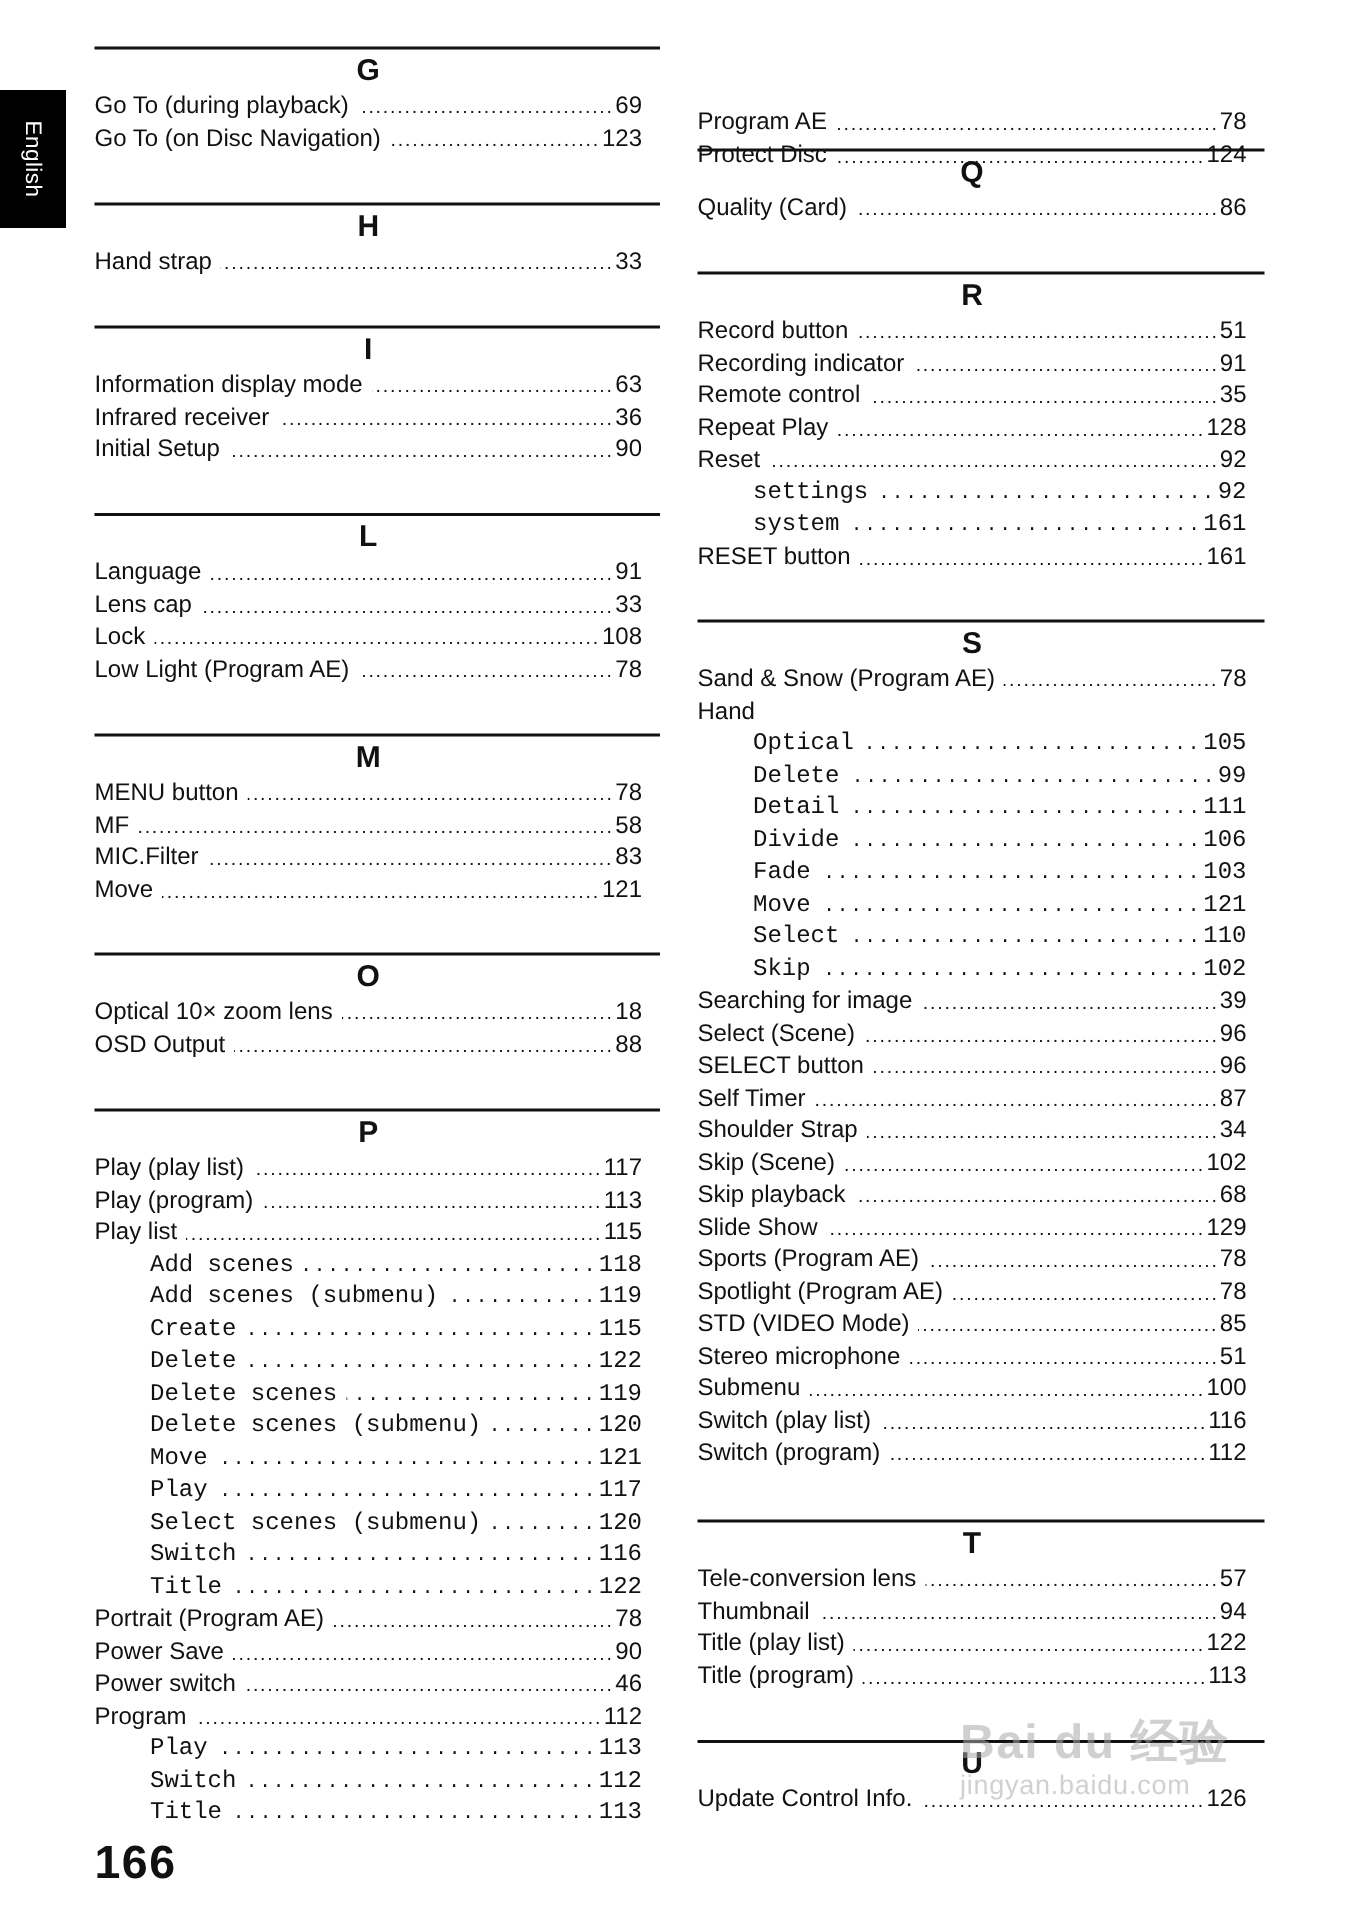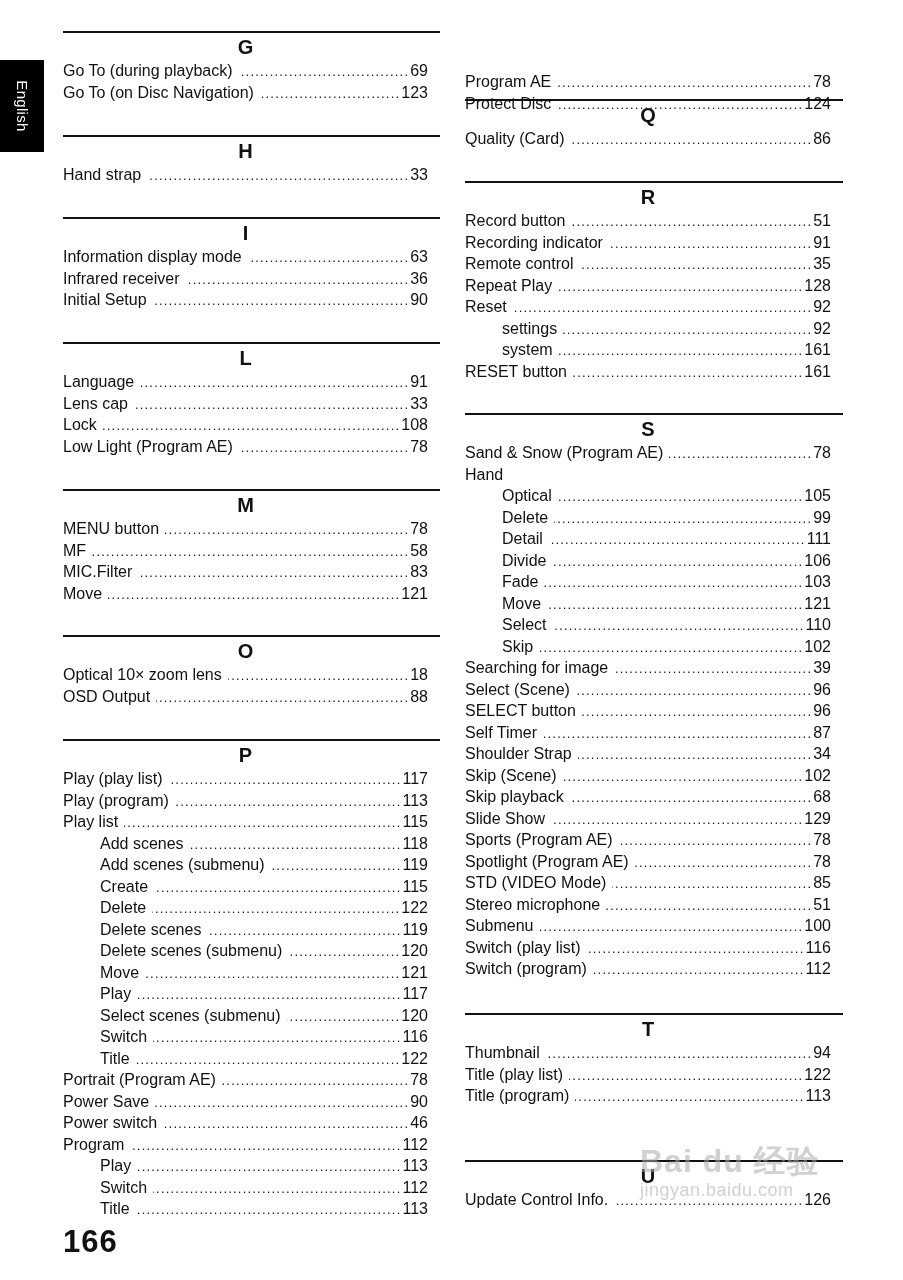--- a/index.html
+++ b/index.html
@@ -22,21 +22,21 @@
   .section { position: absolute; left: 0; width: 100%; }
   .rule { height: 2px; background: #111111; width: 100%; }
   .letter {
     text-align: center; font-weight: bold; font-size: 20px;
     height: 26px; line-height: 26px; margin-top: 1px; padding-right: 12px;
   }
   .entry {
     position: relative; height: 21.5px; line-height: 21.5px; font-size: 16px;
     display: flex; align-items: baseline; white-space: nowrap; padding-right: 12px;
   }
-  .entry.sub { padding-left: 37px; }
+  .entry.sub { padding-left: 37px; font-family: Liberation Mono, monospace; }
   .entry .term { flex: 0 0 auto; padding-right: 6px; }
   .entry .dots {
     flex: 1 1 auto; overflow: hidden; letter-spacing: 1.2px; color: #111;
     font-size: 13px; text-align: right; direction: rtl;
   }
   .entry .dots::before { content: "................................................................................................................................"; }
   .entry .page { flex: 0 0 auto; padding-left: 1px; }
   .continued { position: absolute; left: 0; width: 100%; }
   .page-number {
     position: absolute; left: 63px; top: 1224px; font-size: 31px; font-weight: bold;
@@ -461,20 +461,25 @@
       <div class="entry">
         <span class="term">Switch (program)</span>
         <span class="dots"></span>
         <span class="page">112</span>
       </div>
     </div>
     <div class="section" style="top: 1013px;">
       <div class="rule"></div>
       <div class="letter">T</div>
       <div class="entry">
+        <span class="term">Tele-conversion lens</span>
+        <span class="dots"></span>
+        <span class="page">57</span>
+      </div>
+      <div class="entry">
         <span class="term">Thumbnail</span>
         <span class="dots"></span>
         <span class="page">94</span>
       </div>
       <div class="entry">
         <span class="term">Title (play list)</span>
         <span class="dots"></span>
         <span class="page">122</span>
       </div>
       <div class="entry">

